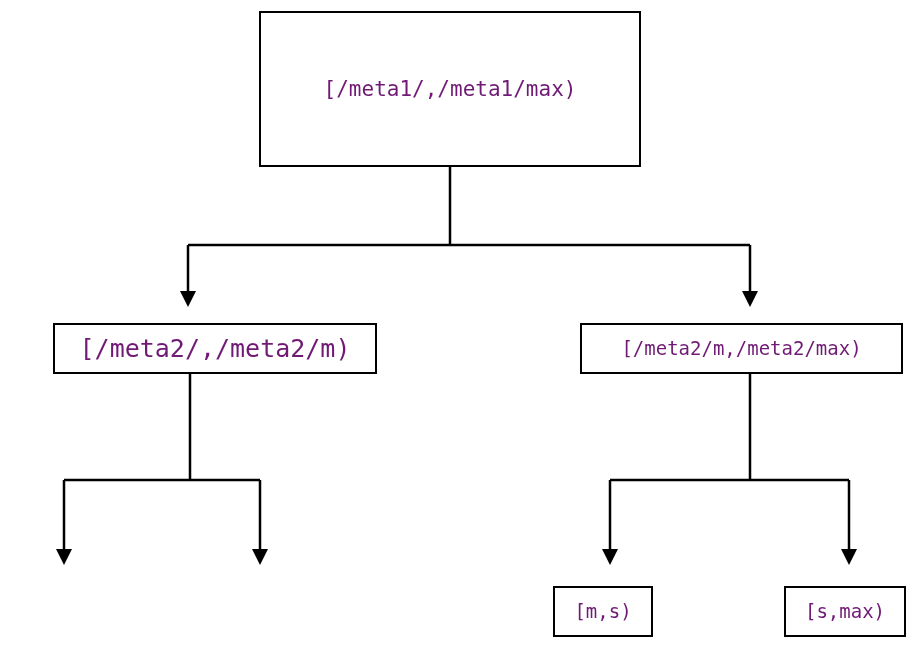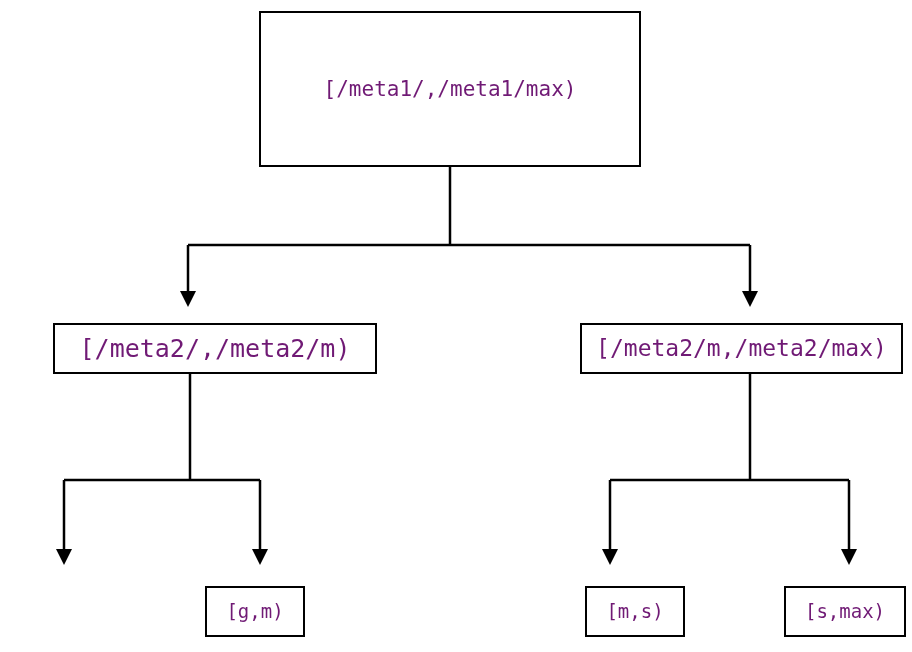--- a/index.html
+++ b/index.html
@@ -53,30 +53,30 @@
     width: 324px;
     height: 51px;
     font-size: 25px;
     margin-left: 32px;
   }
   .node-mid-right {
     left: 580px;
     top: 323px;
     width: 323px;
     height: 51px;
-    font-size: 23px;
+    font-size: 19px;
   }
   .node-leaf {
     top: 586px;
     height: 51px;
     font-size: 19px;
   }
   .node-leaf-ag   { left: 8px;   width: 99px; }
   .node-leaf-gm   { left: 205px; width: 100px; }
-  .node-leaf-ms   { left: 553px; width: 100px; margin-left: 32px; }
+  .node-leaf-ms   { left: 553px; width: 100px; }
   .node-leaf-smax { left: 784px; width: 122px; }
 </style>
 </head>
 <body>
 
 <div id="canvas">
 
   <svg id="edge-layer" viewBox="0 0 912 652" width="912" height="652" xmlns="http://www.w3.org/2000/svg">
 
     <g>
@@ -113,23 +113,20 @@
 
   <div class="node node-mid-left">
     <span class="node-label">[/meta2/,/meta2/m)</span>
   </div>
 
   <div class="node node-mid-right">
     <span class="node-label">[/meta2/m,/meta2/max)</span>
   </div>
 
 
-  <div class="node node-leaf node-leaf-gm">
-    <span class="node-label">[g,m)</span>
-  </div>
 
   <div class="node node-leaf node-leaf-ms">
     <span class="node-label">[m,s)</span>
   </div>
 
   <div class="node node-leaf node-leaf-smax">
     <span class="node-label">[s,max)</span>
   </div>
 
 </div>

